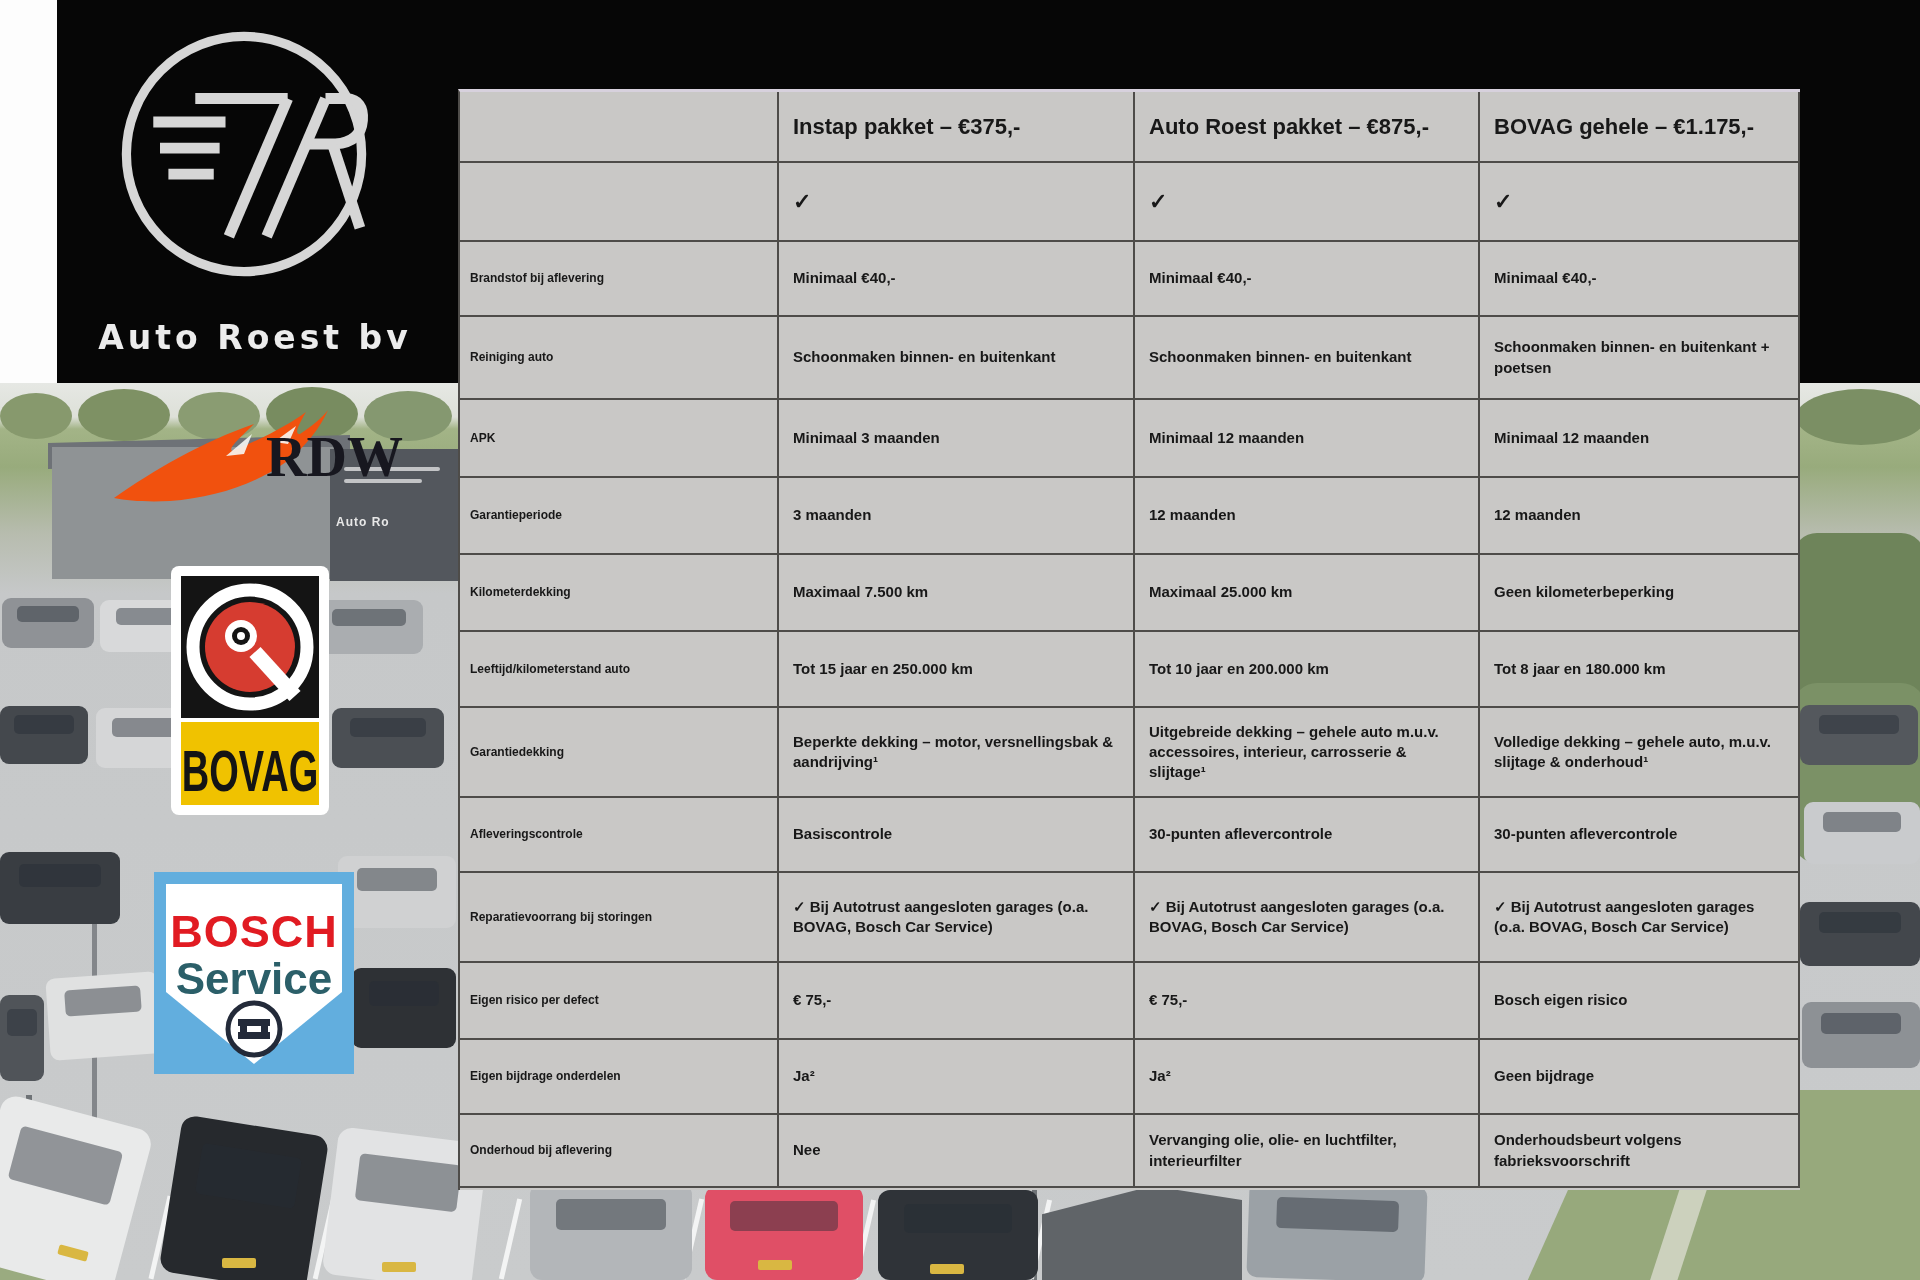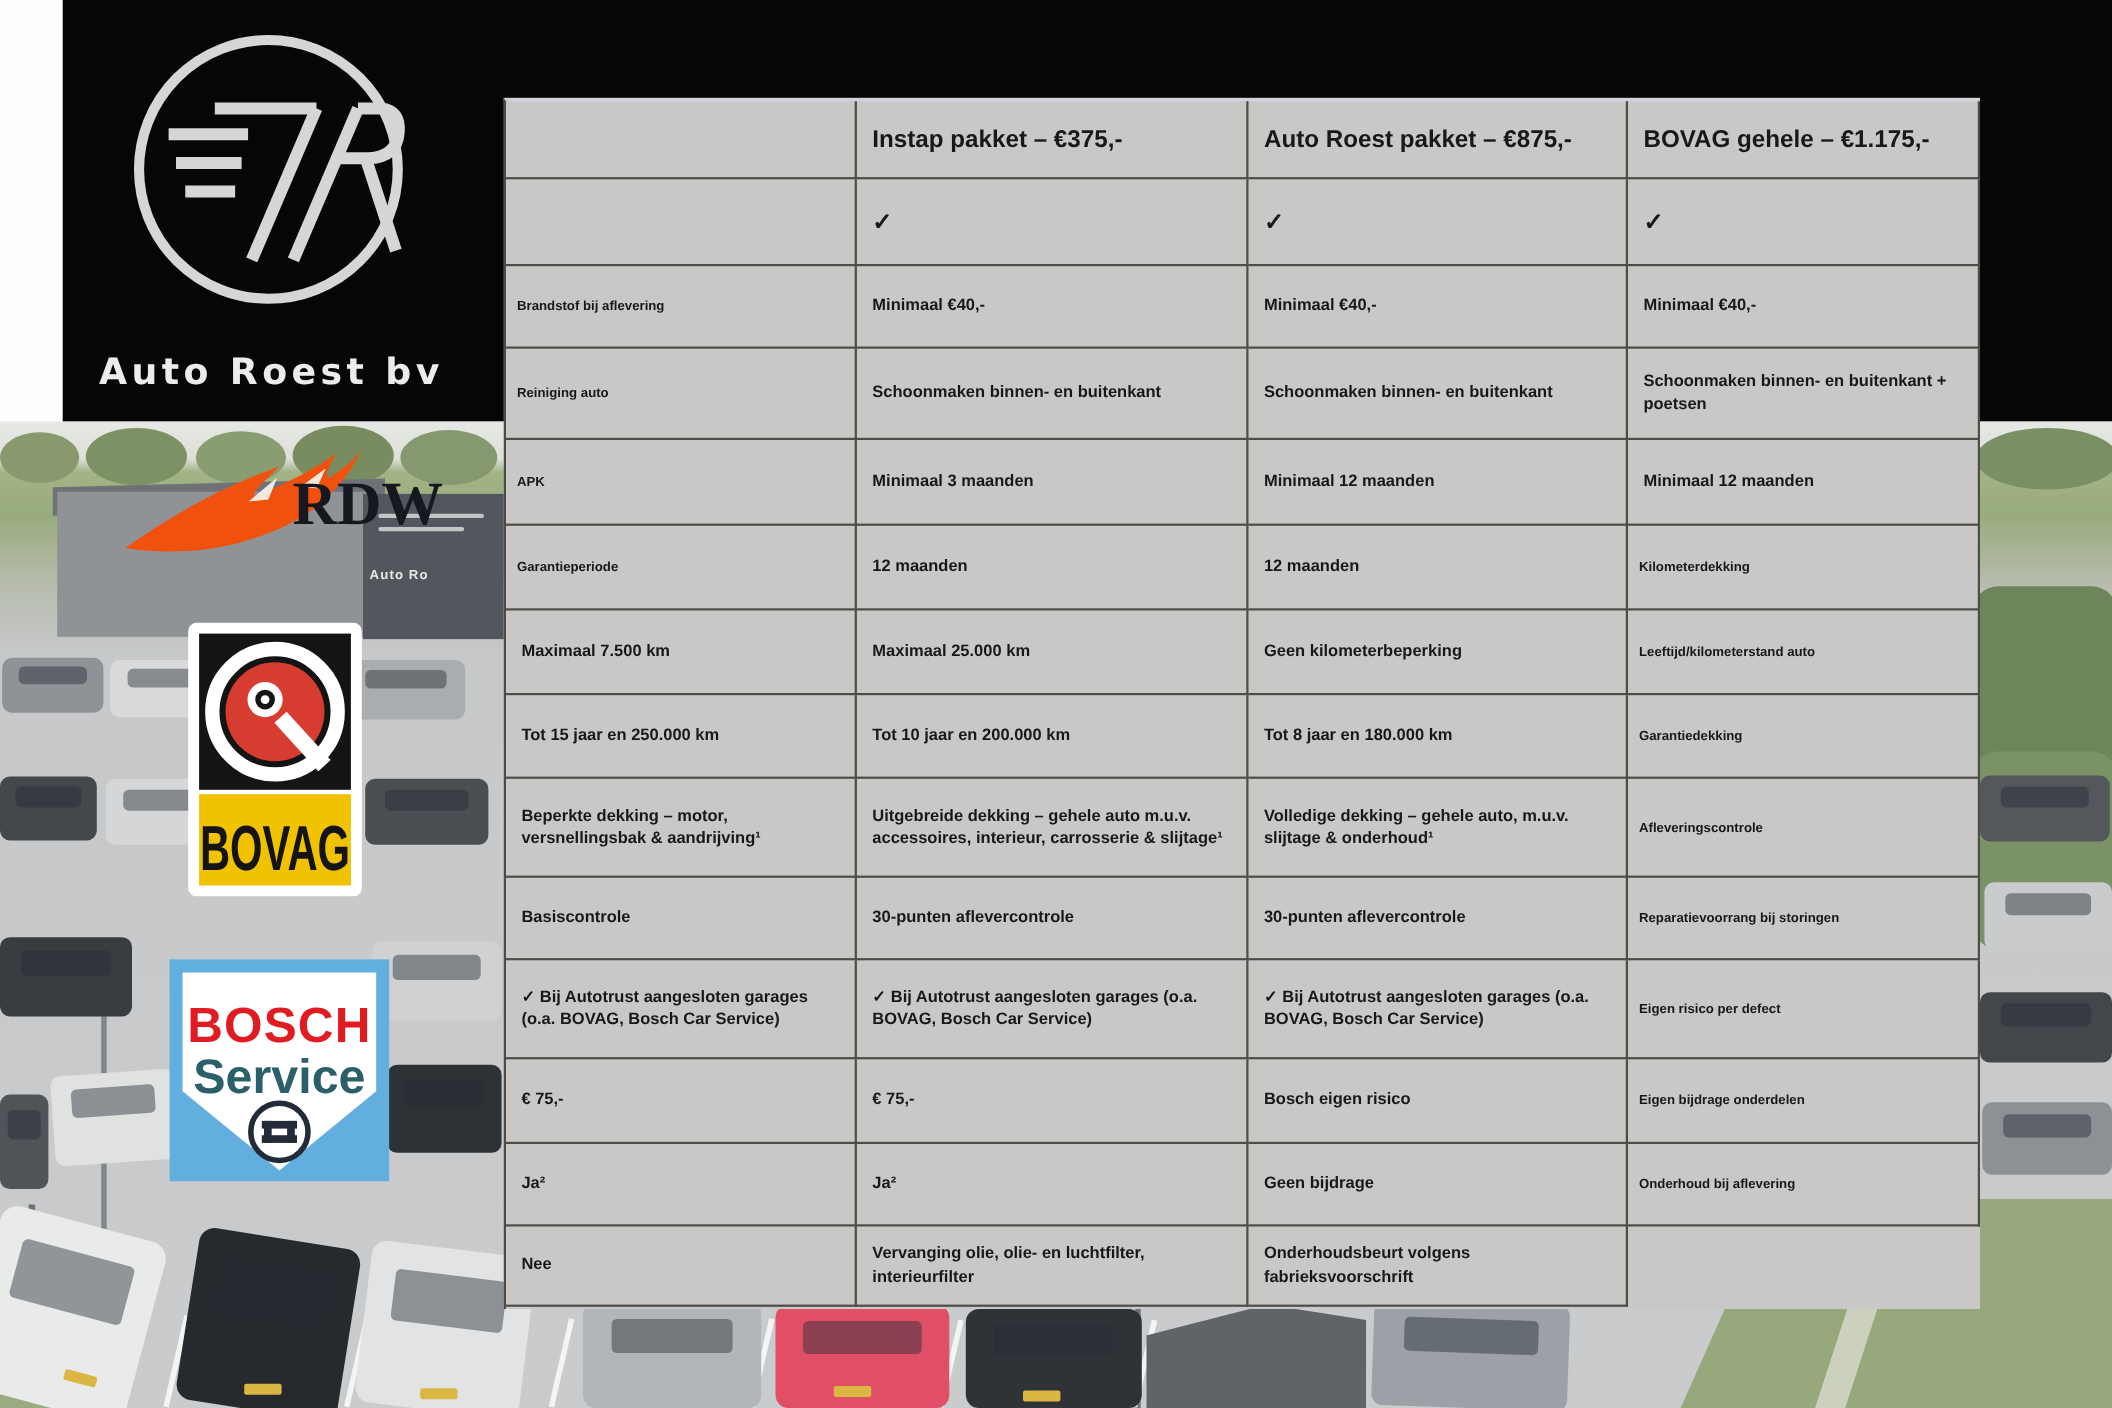--- a/index.html
+++ b/index.html
@@ -11,21 +11,21 @@
   .tree{position:absolute;border-radius:50%}
   .car{position:absolute;border-radius:9px}
   .car::after{content:"";position:absolute;left:16%;right:16%;top:16%;height:32%;background:rgba(38,44,54,.45);border-radius:5px}
   .pline{position:absolute;width:5px;background:rgba(255,255,255,.78);transform:rotate(13deg)}
   .pole{position:absolute;background:#8b8e91}
   .plate{position:absolute;background:#d9b742;border-radius:2px}
 
   
   .leftstrip{position:absolute;left:0;top:0;width:57px;height:383px;background:#fdfdfd}
   .band{position:absolute;left:57px;top:0;width:1863px;height:383px;background:#060606}
-  .brandname{position:absolute;left:90px;top:318px;width:330px;text-align:left;
+  .brandname{position:absolute;left:90px;top:318px;width:330px;text-align:center;
     font-family:"DejaVu Sans",sans-serif;font-weight:bold;font-size:33px;letter-spacing:4px;color:#ececec}
 
   
   .tbl{position:absolute;left:458px;top:89px;width:1342px;height:1101px;background:#c9c8c6;
     border-top:3px solid #d7d1dd;border-left:2px solid #4e4c49;box-sizing:border-box;
     display:grid;grid-template-columns:319px 356px 345px 320px;
     grid-template-rows:71px 79px 75px 83px 78px 77px 77px 76px 90px 75px 90px 77px 75px 73px;
     color:#181818}
   .tbl>div{border-right:2px solid #4e4c49;border-bottom:2px solid #4e4c49;box-sizing:border-box;
     display:flex;align-items:center;font-weight:bold;line-height:1.35}
@@ -185,20 +185,21 @@
     <div class="val">Schoonmaken binnen- en buitenkant</div>
     <div class="val">Schoonmaken binnen- en buitenkant</div>
     <div class="val">Schoonmaken binnen- en buitenkant + poetsen</div>
 
     <div class="lbl">APK</div>
     <div class="val">Minimaal 3 maanden</div>
     <div class="val">Minimaal 12 maanden</div>
     <div class="val">Minimaal 12 maanden</div>
 
     <div class="lbl">Garantieperiode</div>
+    <div class="val">3 maanden</div>
     <div class="val">12 maanden</div>
     <div class="val">12 maanden</div>
 
     <div class="lbl">Kilometerdekking</div>
     <div class="val">Maximaal 7.500 km</div>
     <div class="val">Maximaal 25.000 km</div>
     <div class="val">Geen kilometerbeperking</div>
 
     <div class="lbl">Leeftijd/kilometerstand auto</div>
     <div class="val">Tot 15 jaar en 250.000 km</div>

